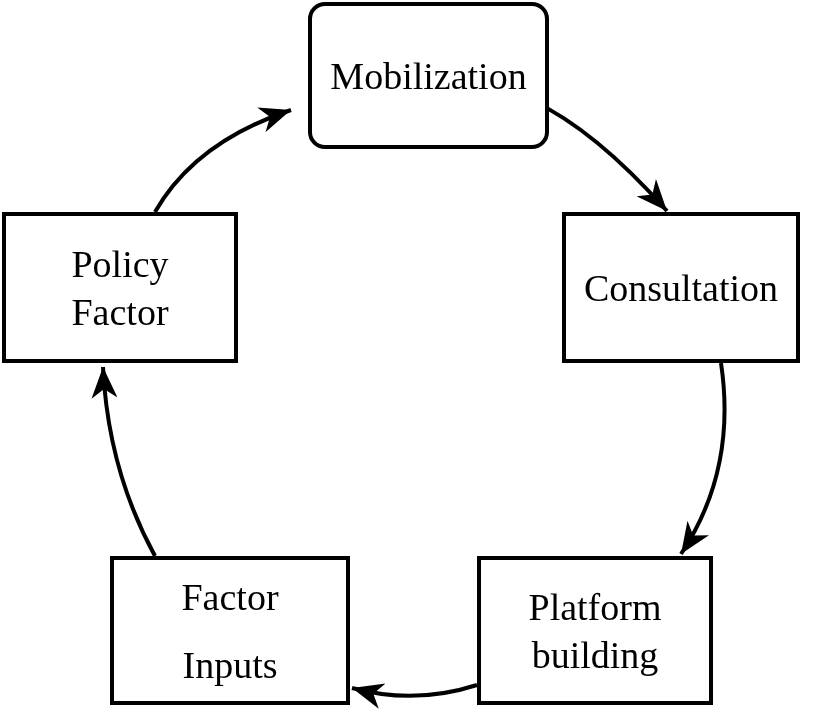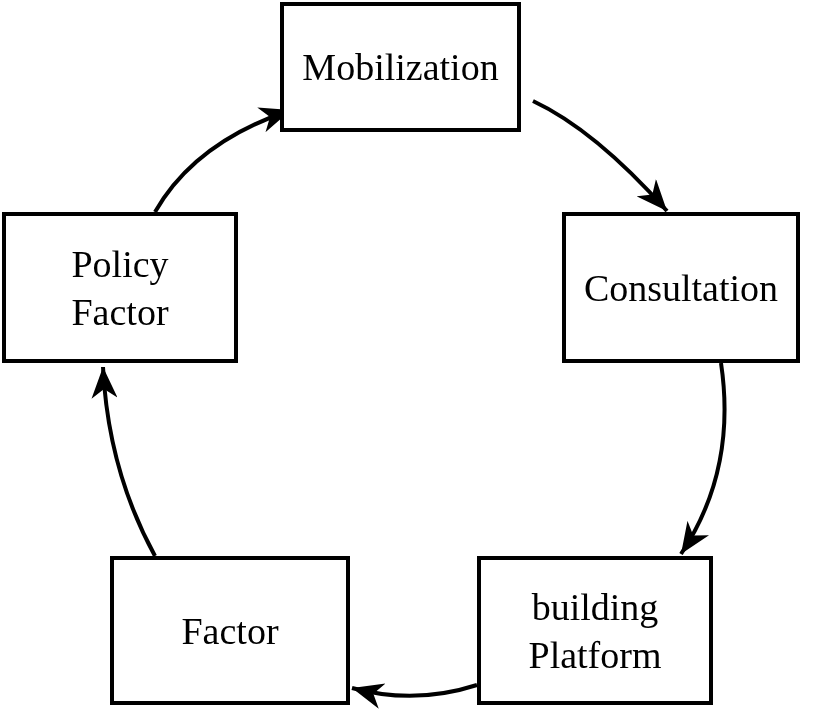--- a/index.html
+++ b/index.html
@@ -38,21 +38,21 @@
     justify-content: center;
     text-align: center;
     color: #000000;
     font-size: 38px;
     line-height: 48px;
   }
   .node .line {
     display: block;
     white-space: nowrap;
   }
-  .node-mobilization      { left: 280px; top: 2px;   width: 241px; height: 130px; }
+  .node-mobilization      { left: 308px; top: 2px;   width: 241px; height: 147px; border-radius: 17px; }
   .node-consultation      { left: 562px; top: 212px; width: 238px; height: 151px; }
   .node-policy-support    { left: 2px;   top: 212px; width: 236px; height: 151px; }
   .node-platform-building { left: 477px; top: 556px; width: 236px; height: 149px; }
   .node-factor-inputs     { left: 110px; top: 556px; width: 240px; height: 149px; gap: 20px; }
 </style>
 </head>
 <body>
 
 <div class="canvas">
 
@@ -76,21 +76,22 @@
   <div class="node node-consultation">
     <span class="line">Consultation</span>
   </div>
 
   <div class="node node-policy-support">
     <span class="line">Policy</span>
     <span class="line">Factor</span>
   </div>
 
   <div class="node node-platform-building">
+    <span class="line">Platform</span>
     <span class="line">building</span>
-    <span class="line">Platform</span>
   </div>
 
   <div class="node node-factor-inputs">
     <span class="line">Factor</span>
+    <span class="line">Inputs</span>
   </div>
 
 </div>
 
 </body></html>

